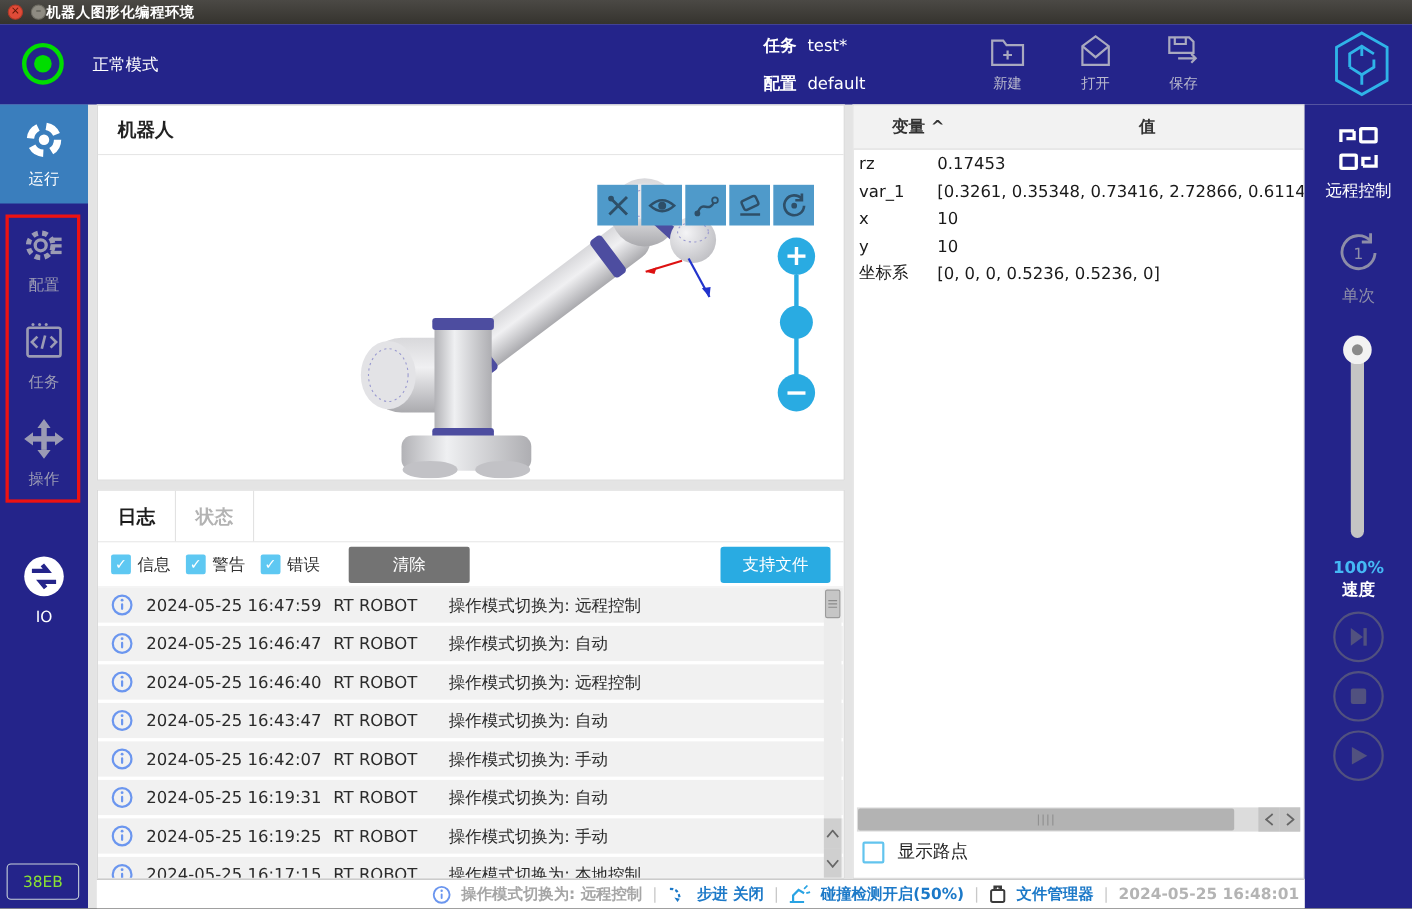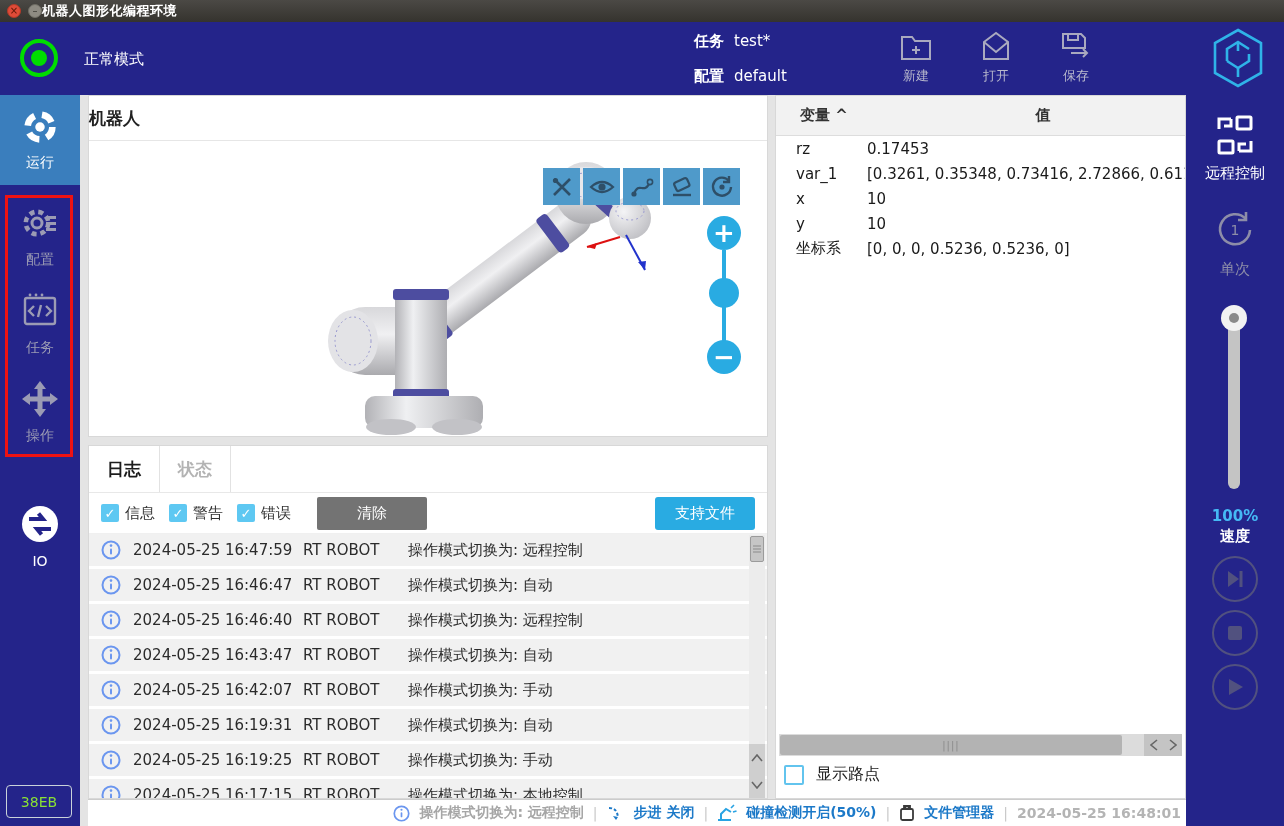--- a/index.html
+++ b/index.html
@@ -33,21 +33,21 @@
   .lsb-item .lab{font-size:14px;margin-top:4px;}
   .lsb-run{top:0;height:90px;background:#3a7ebd;padding-top:13px;color:#fff;}
   .lsb-gray{color:#9b9bb4;}
   .lsb-io{color:#fff;}
   .redbox{position:absolute;left:5px;top:100px;width:68px;height:262px;border:3px solid #ee1212;}
   .lsb-badge{position:absolute;left:6px;top:690px;width:66px;height:33px;border:1.5px solid #c9d2da;border-radius:4px;
     color:#8ae234;font-size:14px;display:flex;align-items:center;justify-content:center;}
 
   
   .robot-panel{position:absolute;left:88px;top:95px;width:680px;height:342px;background:#fff;border:1px solid #d8d8d8;}
-  .rp-title{height:45px;border-bottom:1px solid #e6e6e6;display:flex;align-items:center;
+  .rp-title{height:45px;border-bottom:1px solid #e6e6e6;display:flex;align-items:center;padding-left:18px;
     font-size:17px;font-weight:bold;color:#222;}
   .rp-view{position:relative;height:294px;overflow:hidden;}
   .vtoolbar{position:absolute;left:454px;top:27px;display:flex;gap:3px;}
   .vtb{width:37px;height:37px;background:#4f9aca;display:flex;align-items:center;justify-content:center;cursor:default;}
   .zoomctl{position:absolute;left:616px;top:75px;width:38px;height:158px;}
   .zbtn{position:absolute;left:2px;width:34px;height:34px;border-radius:50%;background:#29abe2;color:#fff;
     display:flex;align-items:center;justify-content:center;font-size:26px;font-weight:bold;line-height:1;}
   .zline{position:absolute;left:17px;top:34px;width:4px;height:92px;background:#29abe2;}
   .zhandle{position:absolute;left:4px;top:62px;width:30px;height:30px;border-radius:50%;background:#29abe2;}
 
@@ -71,24 +71,24 @@
   .lsrc{width:105px;}
   .vscroll{position:absolute;right:2px;top:89px;width:16px;height:263px;background:#ececec;}
   .vthumb{position:absolute;left:1px;top:1px;width:14px;height:26px;background:#c6c6c6;border:1px solid #9b9b9b;border-radius:2px;
     display:flex;align-items:center;justify-content:center;}
   .vbtn{position:absolute;left:0;width:16px;height:27px;background:#cfcfcf;display:flex;align-items:center;justify-content:center;}
 
   
   .vars-panel{position:absolute;left:775px;top:95px;width:411px;height:704px;background:#fff;border:1px solid #d8d8d8;}
   .vhead{height:40px;background:#f2f2f2;border-bottom:1px solid #ddd;display:flex;align-items:center;
     font-size:15px;font-weight:bold;color:#333;}
-  .vhead .c1{padding-left:24px;width:125px;}
+  .vhead .c1{padding-left:35px;width:125px;}
   .vhead .c2{flex:1;text-align:center;}
   .var-row{height:25px;display:flex;align-items:center;font-size:15px;color:#1a1a1a;overflow:hidden;}
-  .var-row .vn{padding-left:5px;width:76px;flex:none;margin-left:15px;}
+  .var-row .vn{padding-left:5px;width:76px;flex:none;}
   .var-row .vv{white-space:nowrap;}
   .hscroll{position:absolute;left:3px;top:638px;width:403px;height:22px;background:#dcdcdc;display:flex;align-items:center;}
   .hthumb{width:342px;height:20px;background:#b3b3b3;border-radius:2px;margin:1px;display:flex;align-items:center;justify-content:center;
     color:#8a8a8a;font-size:10px;letter-spacing:1px;}
   .hbtn{width:19px;height:22px;background:#c4c4c4;display:flex;align-items:center;justify-content:center;}
   .waypoints{position:absolute;left:8px;top:668px;display:flex;align-items:center;gap:12px;font-size:16px;color:#222;}
   .cbx-empty{width:20px;height:20px;border:2px solid #62c4ee;border-radius:2px;background:#fff;}
 
   
   .rsb{position:absolute;left:1186px;top:95px;width:98px;height:731px;background:#24248a;}

